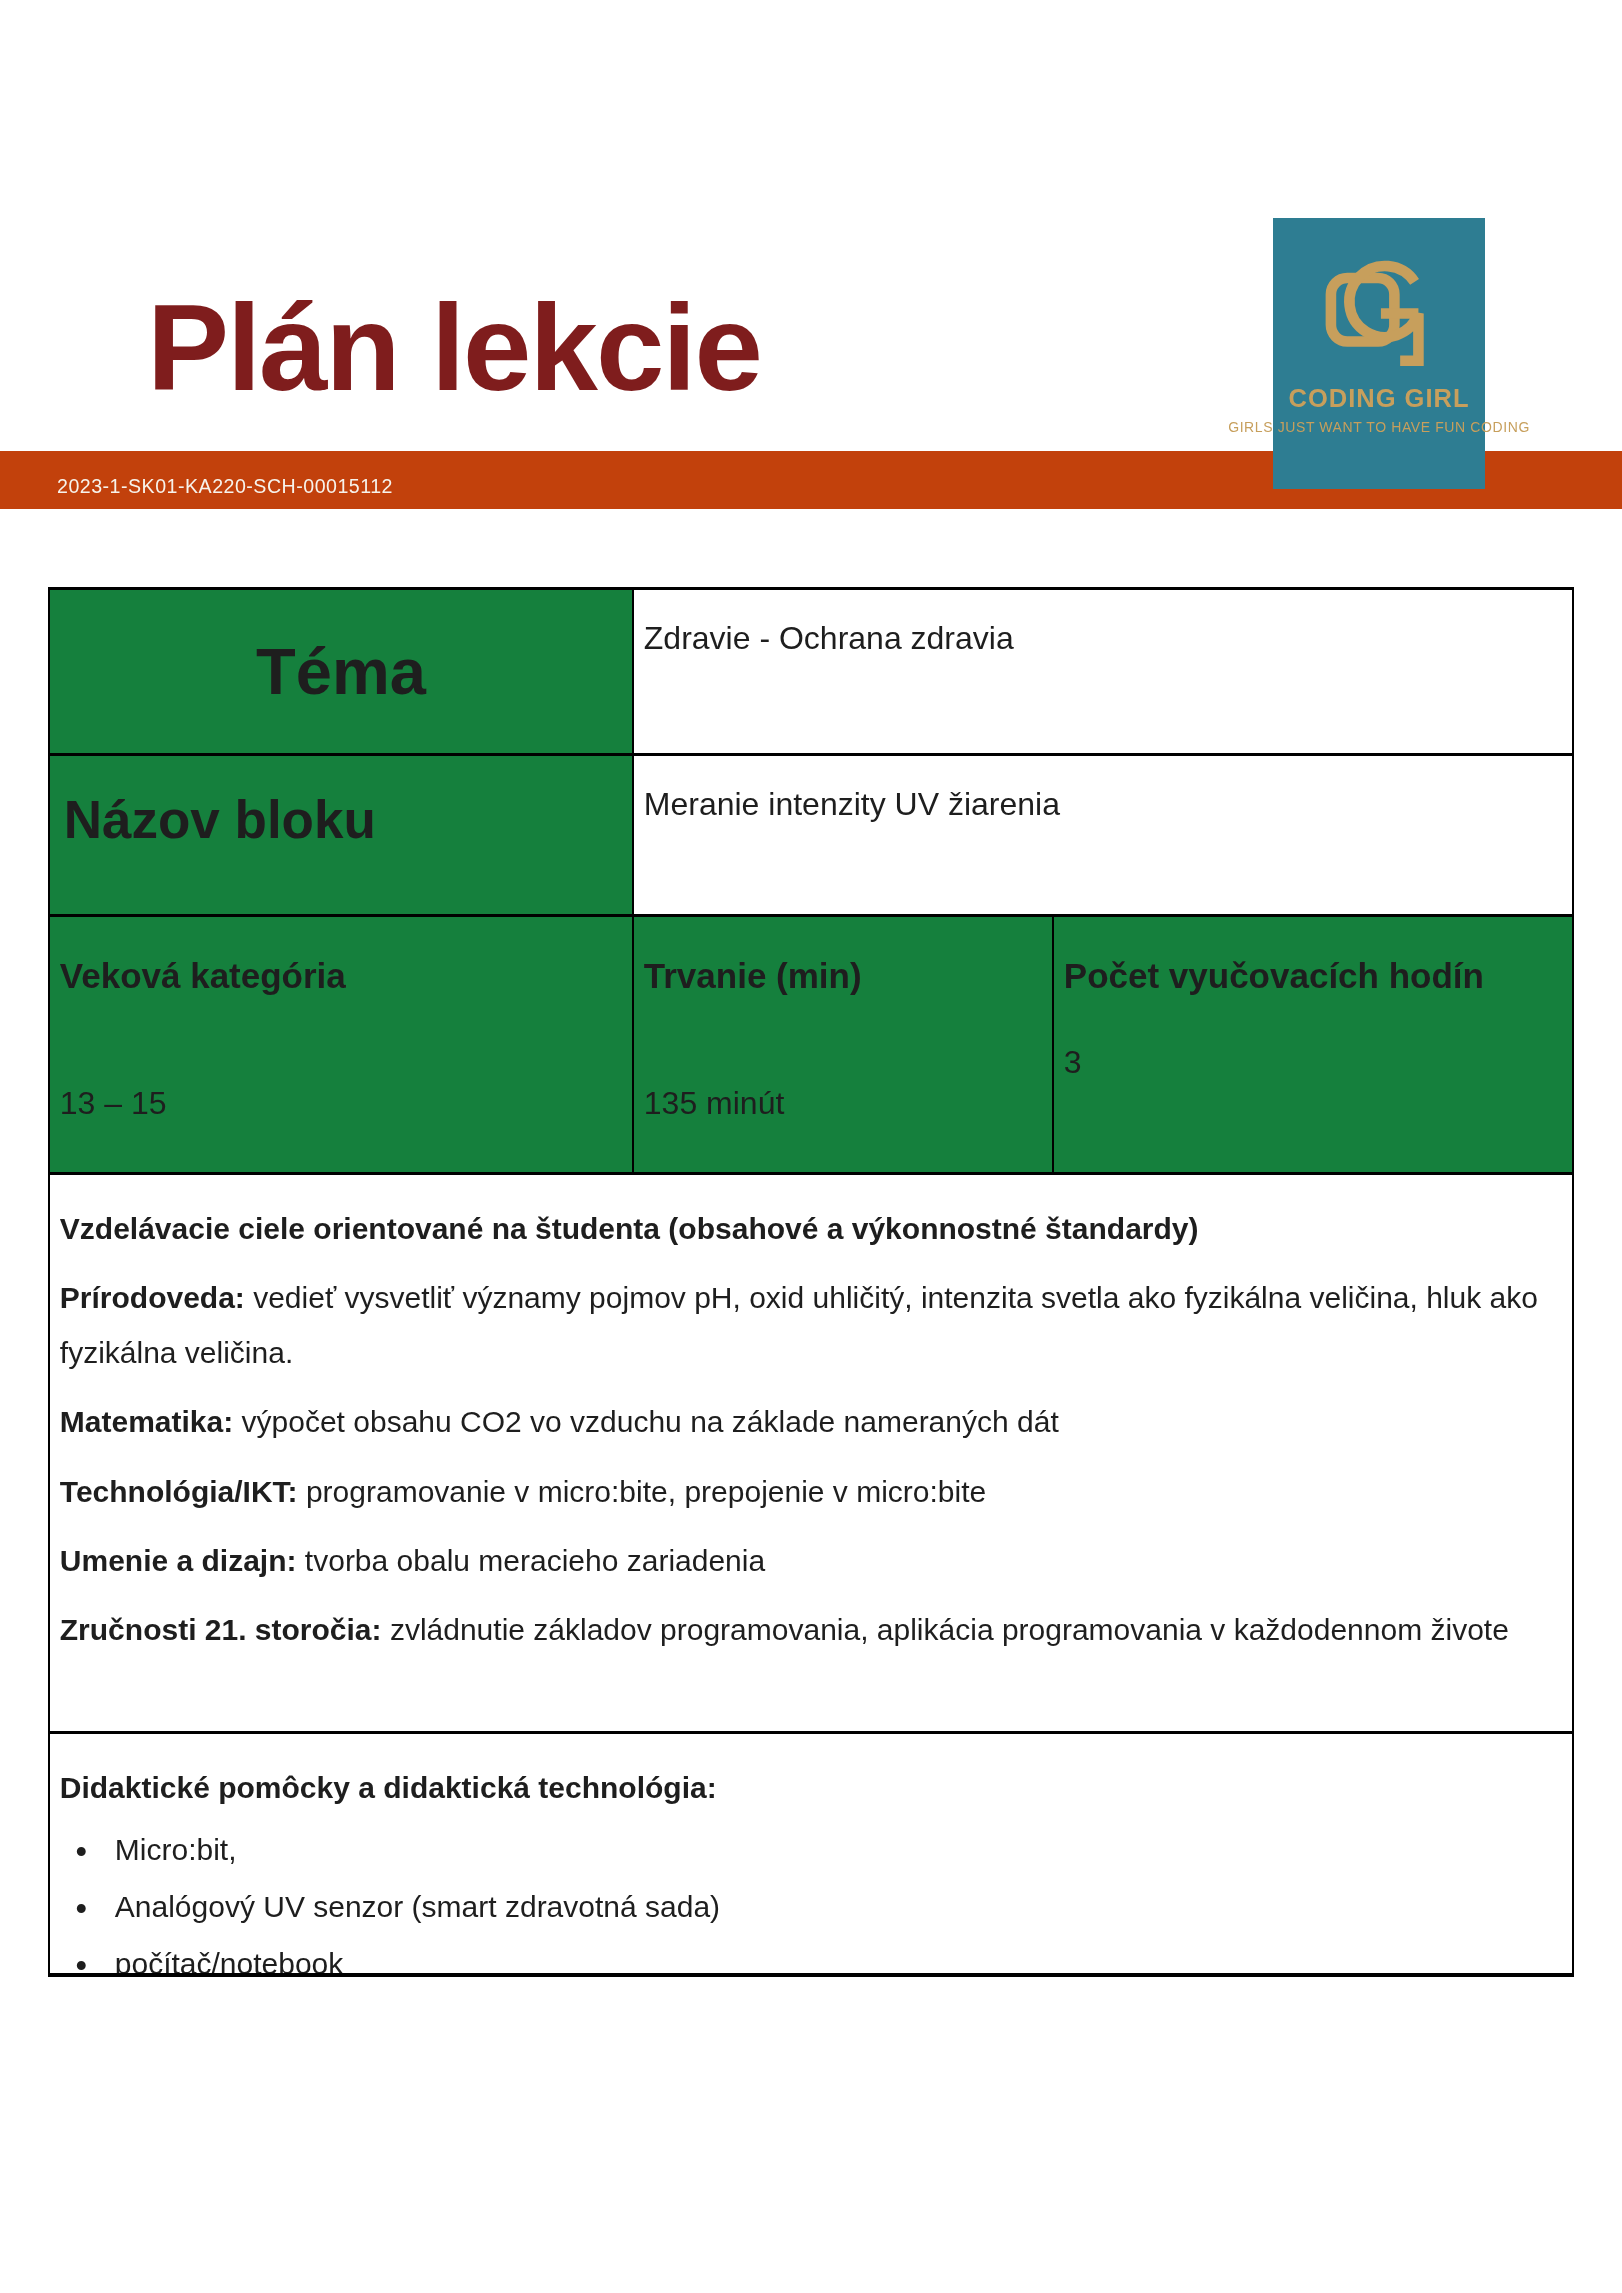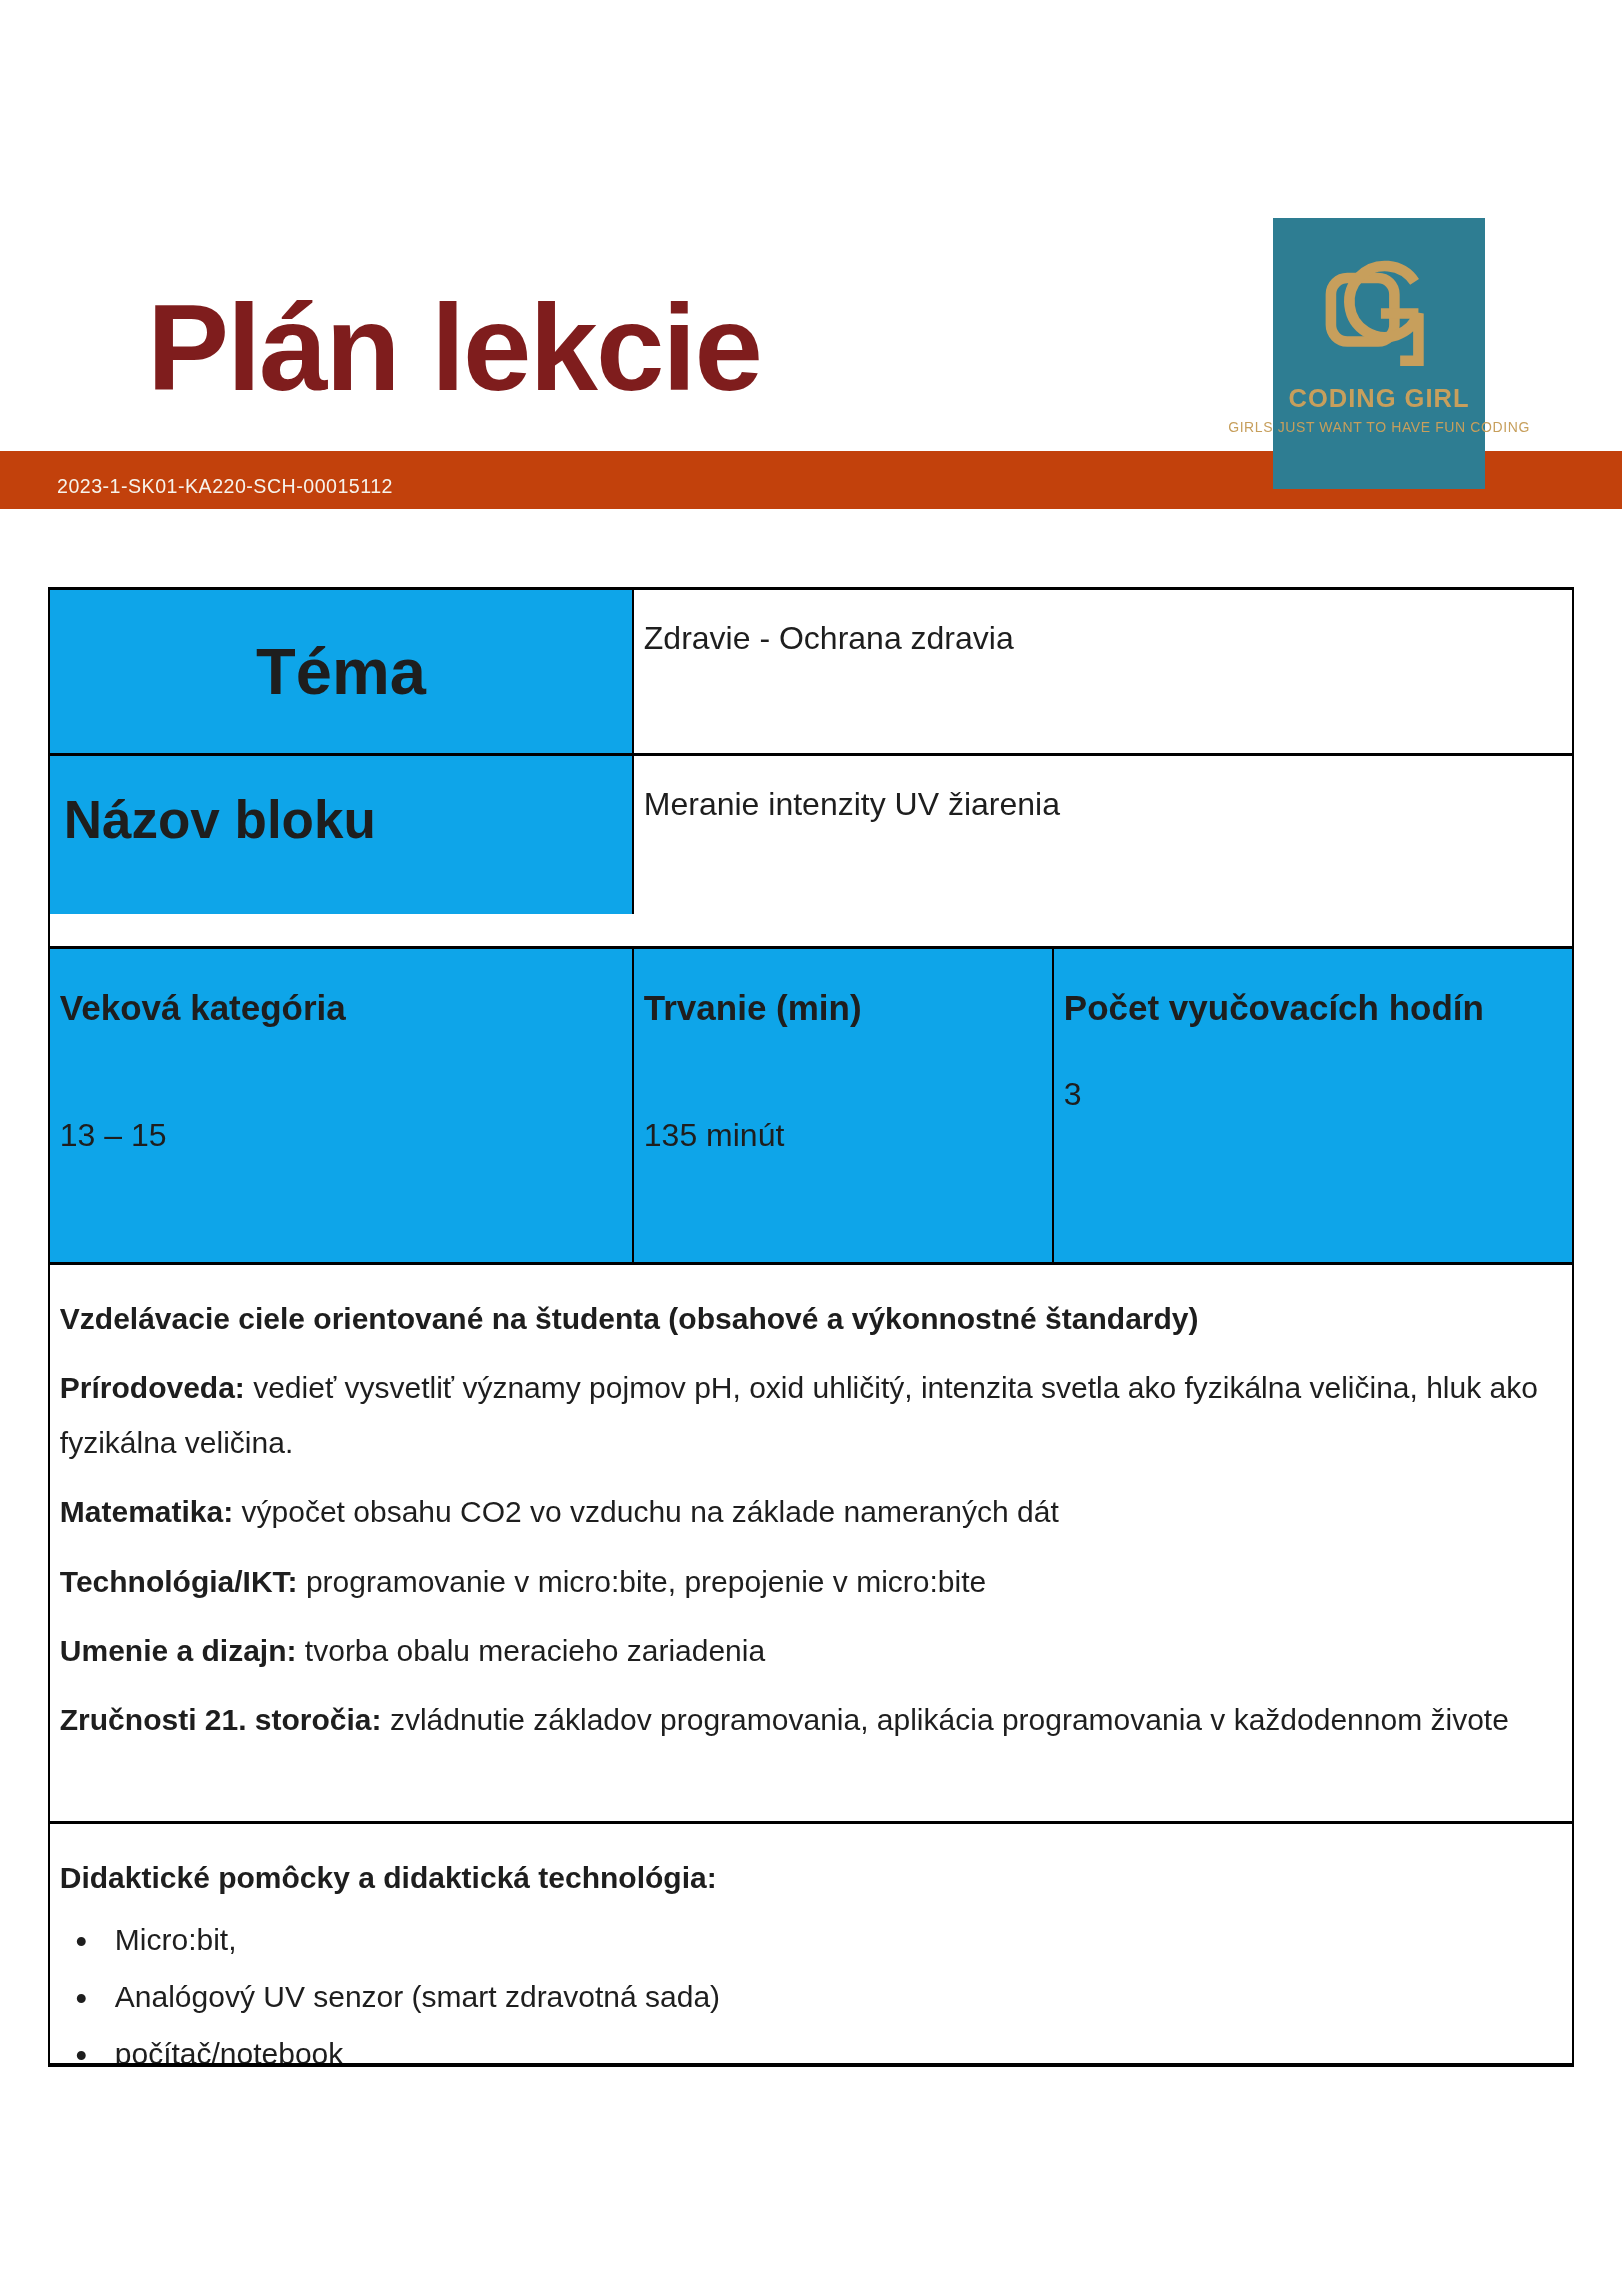--- a/index.html
+++ b/index.html
@@ -47,27 +47,27 @@
   
   .lesson-table {
     position:absolute; left:48px; top:587px;
     width:1526px;
     border:2.9px solid #000; border-top-width:3.9px; border-bottom-width:4.9px;
     display:flex; flex-direction:column;
     background:#fff;
   }
   .t-row { display:flex; width:100%; overflow:hidden; }
   .t-row + .t-row { border-top:3.9px solid #000; }
-  .beige { background:#0ea5e9; }
+  .beige { background:#15803d; }
   .cell { overflow:hidden; }
   .v-divider { border-left:2.9px solid #000; }
 
   .row-topic { height:163px; }
   .row-block { height:161px; }
-  .row-meta  { height:316px;margin-top:32px; }
+  .row-meta  { height:258px; }
   .row-objectives { height:559px; }
   .row-tools { height:242px; }
 
   .label-col { width:582px; flex:none; }
   .topic-label {
     display:flex; align-items:center; justify-content:center;
     font-size:65px; font-weight:bold;
   }
   .block-label {
     padding:35px 9.8px 0 13.7px;

